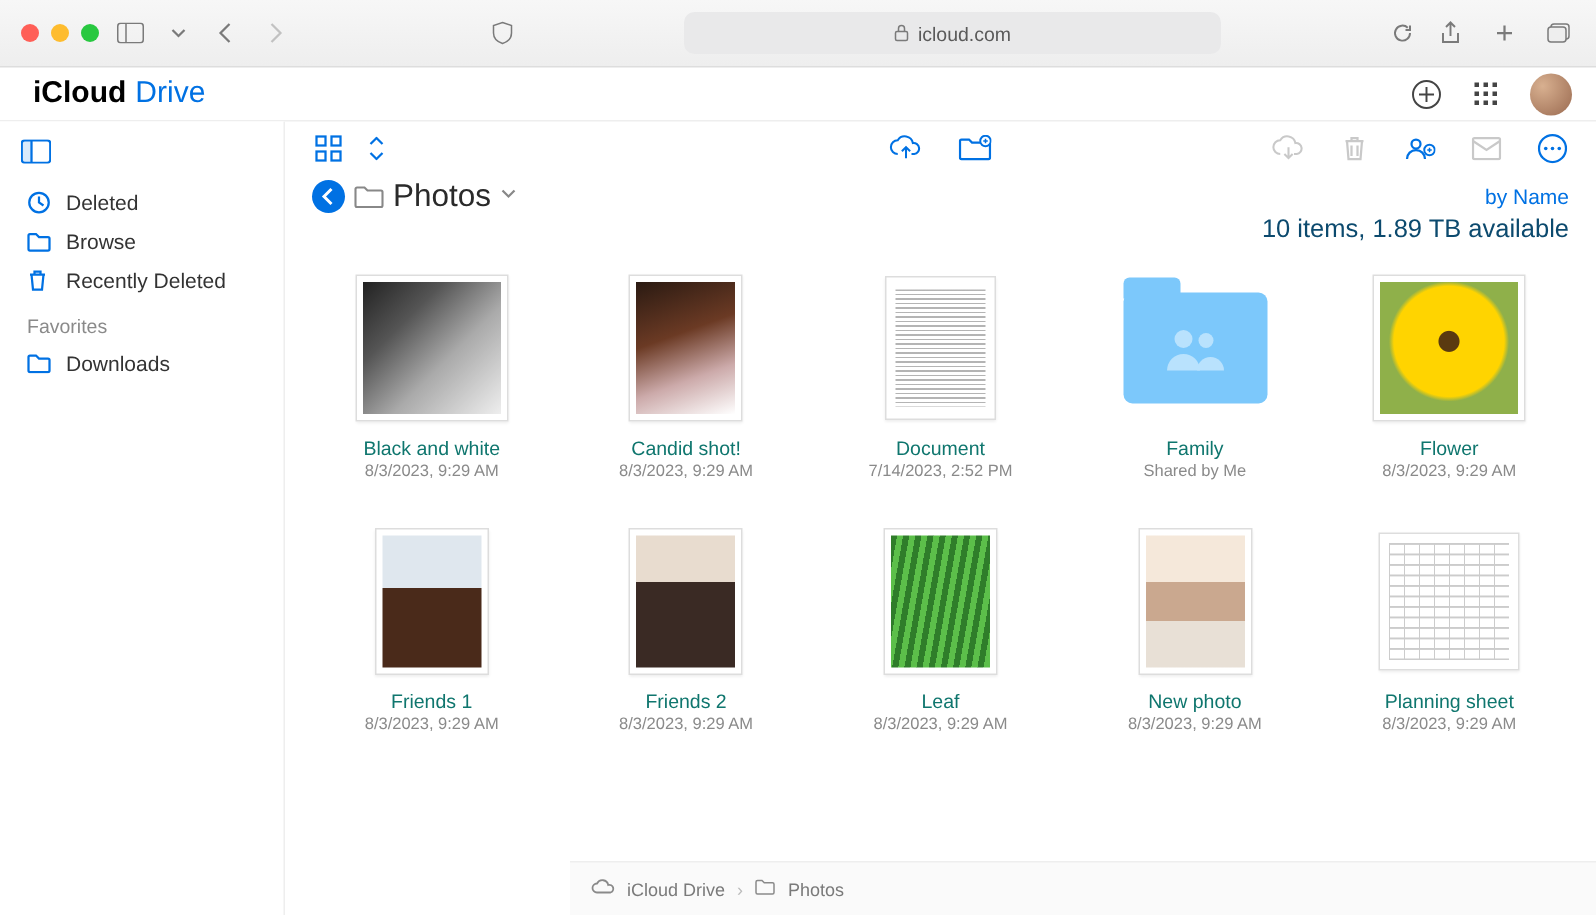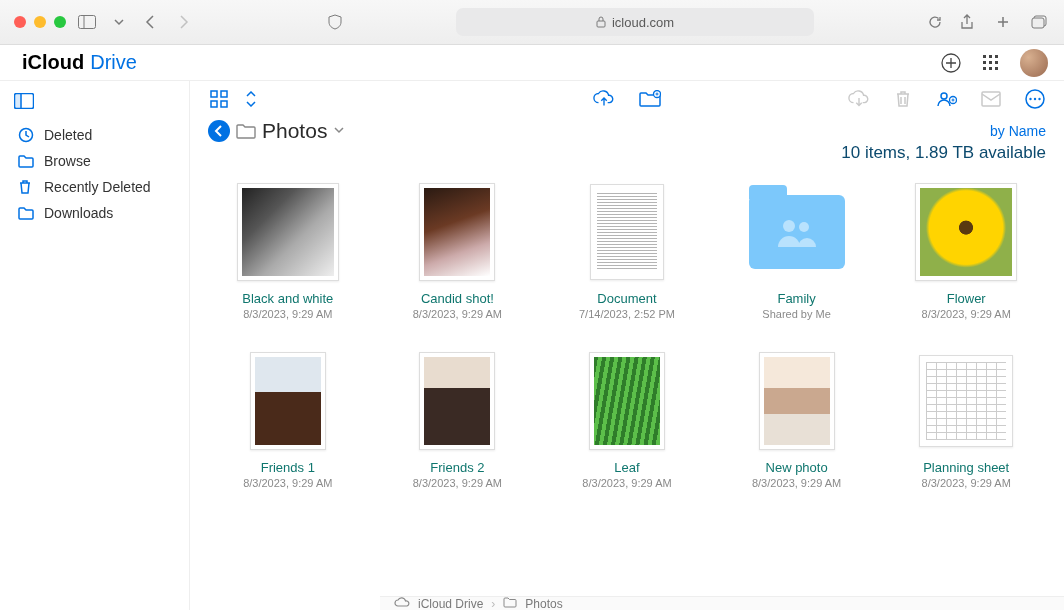--- a/index.html
+++ b/index.html
@@ -64,21 +64,21 @@
 .folder-shape { width: 96px; height: 74px; background: #7cc8fb; border-radius: 6px; position: relative; }
 .folder-shape::before { content:""; position:absolute; top:-10px; left:0; width:38px; height:14px; background:#7cc8fb; border-radius:4px 4px 0 0; }
 .folder-people { position:absolute; inset:0; display:flex; align-items:center; justify-content:center; color:#b9e2fd; }
 .item-name { color: #0f766e; font-size: 13px; margin-top: 8px; }
 .item-meta { color: #8a8a8a; font-size: 11px; margin-top: 2px; }
 
 
 .fade { position:absolute; bottom:30px; left:190px; right:0; height:80px; background: linear-gradient(rgba(255,255,255,0),#fff 70%); pointer-events:none; }
 
 
-.footer { position:absolute; bottom:0; left:190px; right:0; height:14px; border-top:1px solid #eee; background:#fafafa; display:flex; align-items:center; padding:0 14px; font-size:12px; color:#7a7a7a; gap:8px; }
+.footer { position:absolute; bottom:0; left:190px; right:0; height:36px; border-top:1px solid #eee; background:#fafafa; display:flex; align-items:center; padding:0 14px; font-size:12px; color:#7a7a7a; gap:8px; }
 .crumb-sep { color:#bbb; }
 
 
 .img-bw { background: linear-gradient(135deg,#222 0%,#555 30%,#aaa 60%,#eee 100%); }
 .img-candid { background: linear-gradient(160deg,#2a1a12 0%,#6b3a24 40%,#caa 70%,#fff 100%); width:66px; }
 .img-flower { background: radial-gradient(circle at 50% 45%,#5a3a10 0 10%,#ffd400 11% 55%,#8fb04a 60% 100%); }
 .img-friends1 { background: linear-gradient(180deg,#dfe7ee 0 40%,#4a2a1a 40% 100%); width:66px; }
 .img-friends2 { background: linear-gradient(180deg,#e8dccf 0 35%,#3a2a24 35% 100%); width:66px; }
 .img-leaf { background: repeating-linear-gradient(100deg,#2f7d2a,#2f7d2a 4px,#5cbf4a 4px,#5cbf4a 8px); width:66px; }
 .img-newphoto { background: linear-gradient(180deg,#f5e8da 0 35%,#caa88f 35% 65%,#e8e0d6 65% 100%); width:66px; }
@@ -210,20 +210,21 @@
       <span>Browse</span>
     </div>
     <div class="sb-item">
       <span class="sb-icon">
           <svg width="14" height="16" viewBox="0 0 14 16">
             <path d="M2 4h10M5 4V2h4v2M3 4l1 10h6l1-10" fill="none" stroke="currentColor" stroke-width="1.5"></path>
           </svg>
         </span>
       <span>Recently Deleted</span>
     </div>
+    <div class="sb-section">Favorites</div>
     <div class="sb-item">
       <span class="sb-icon">
           <svg width="16" height="14" viewBox="0 0 16 14">
             <path d="M1 3a1 1 0 011-1h4l2 2h6a1 1 0 011 1v7a1 1 0 01-1 1H2a1 1 0 01-1-1z" fill="none" stroke="currentColor" stroke-width="1.5"></path>
           </svg>
         </span>
       <span>Downloads</span>
     </div>
   </div>
 

